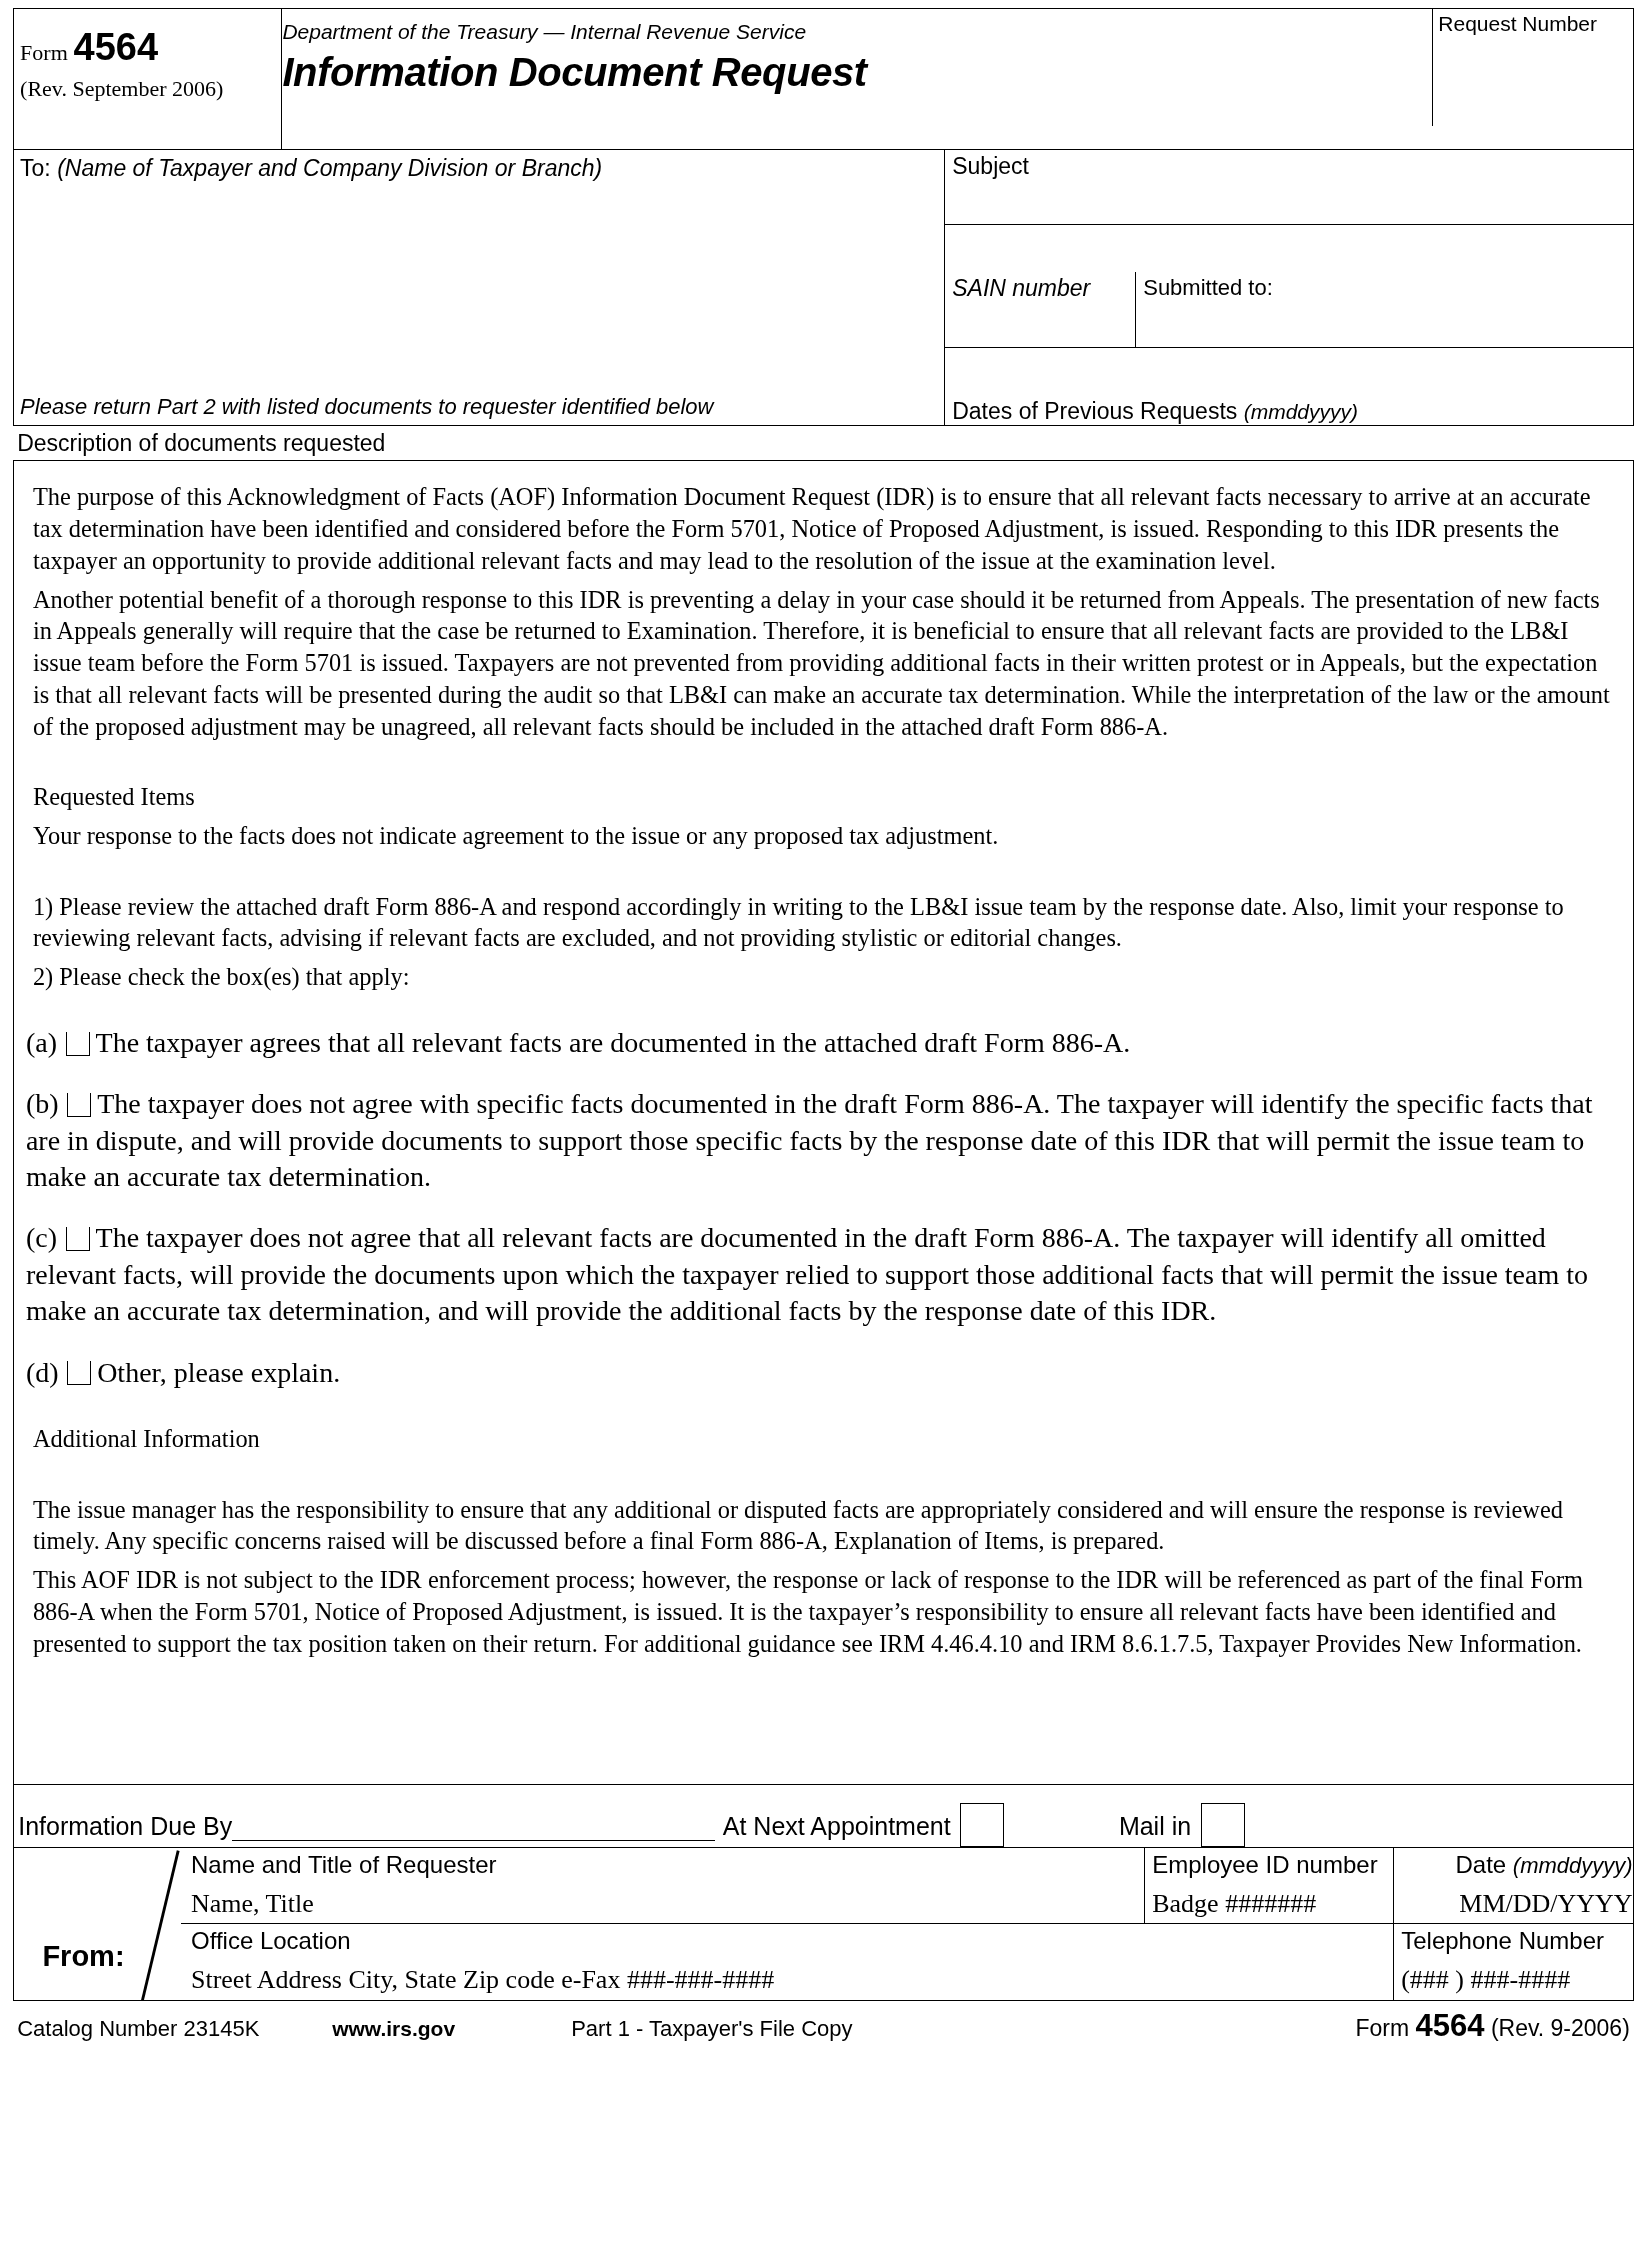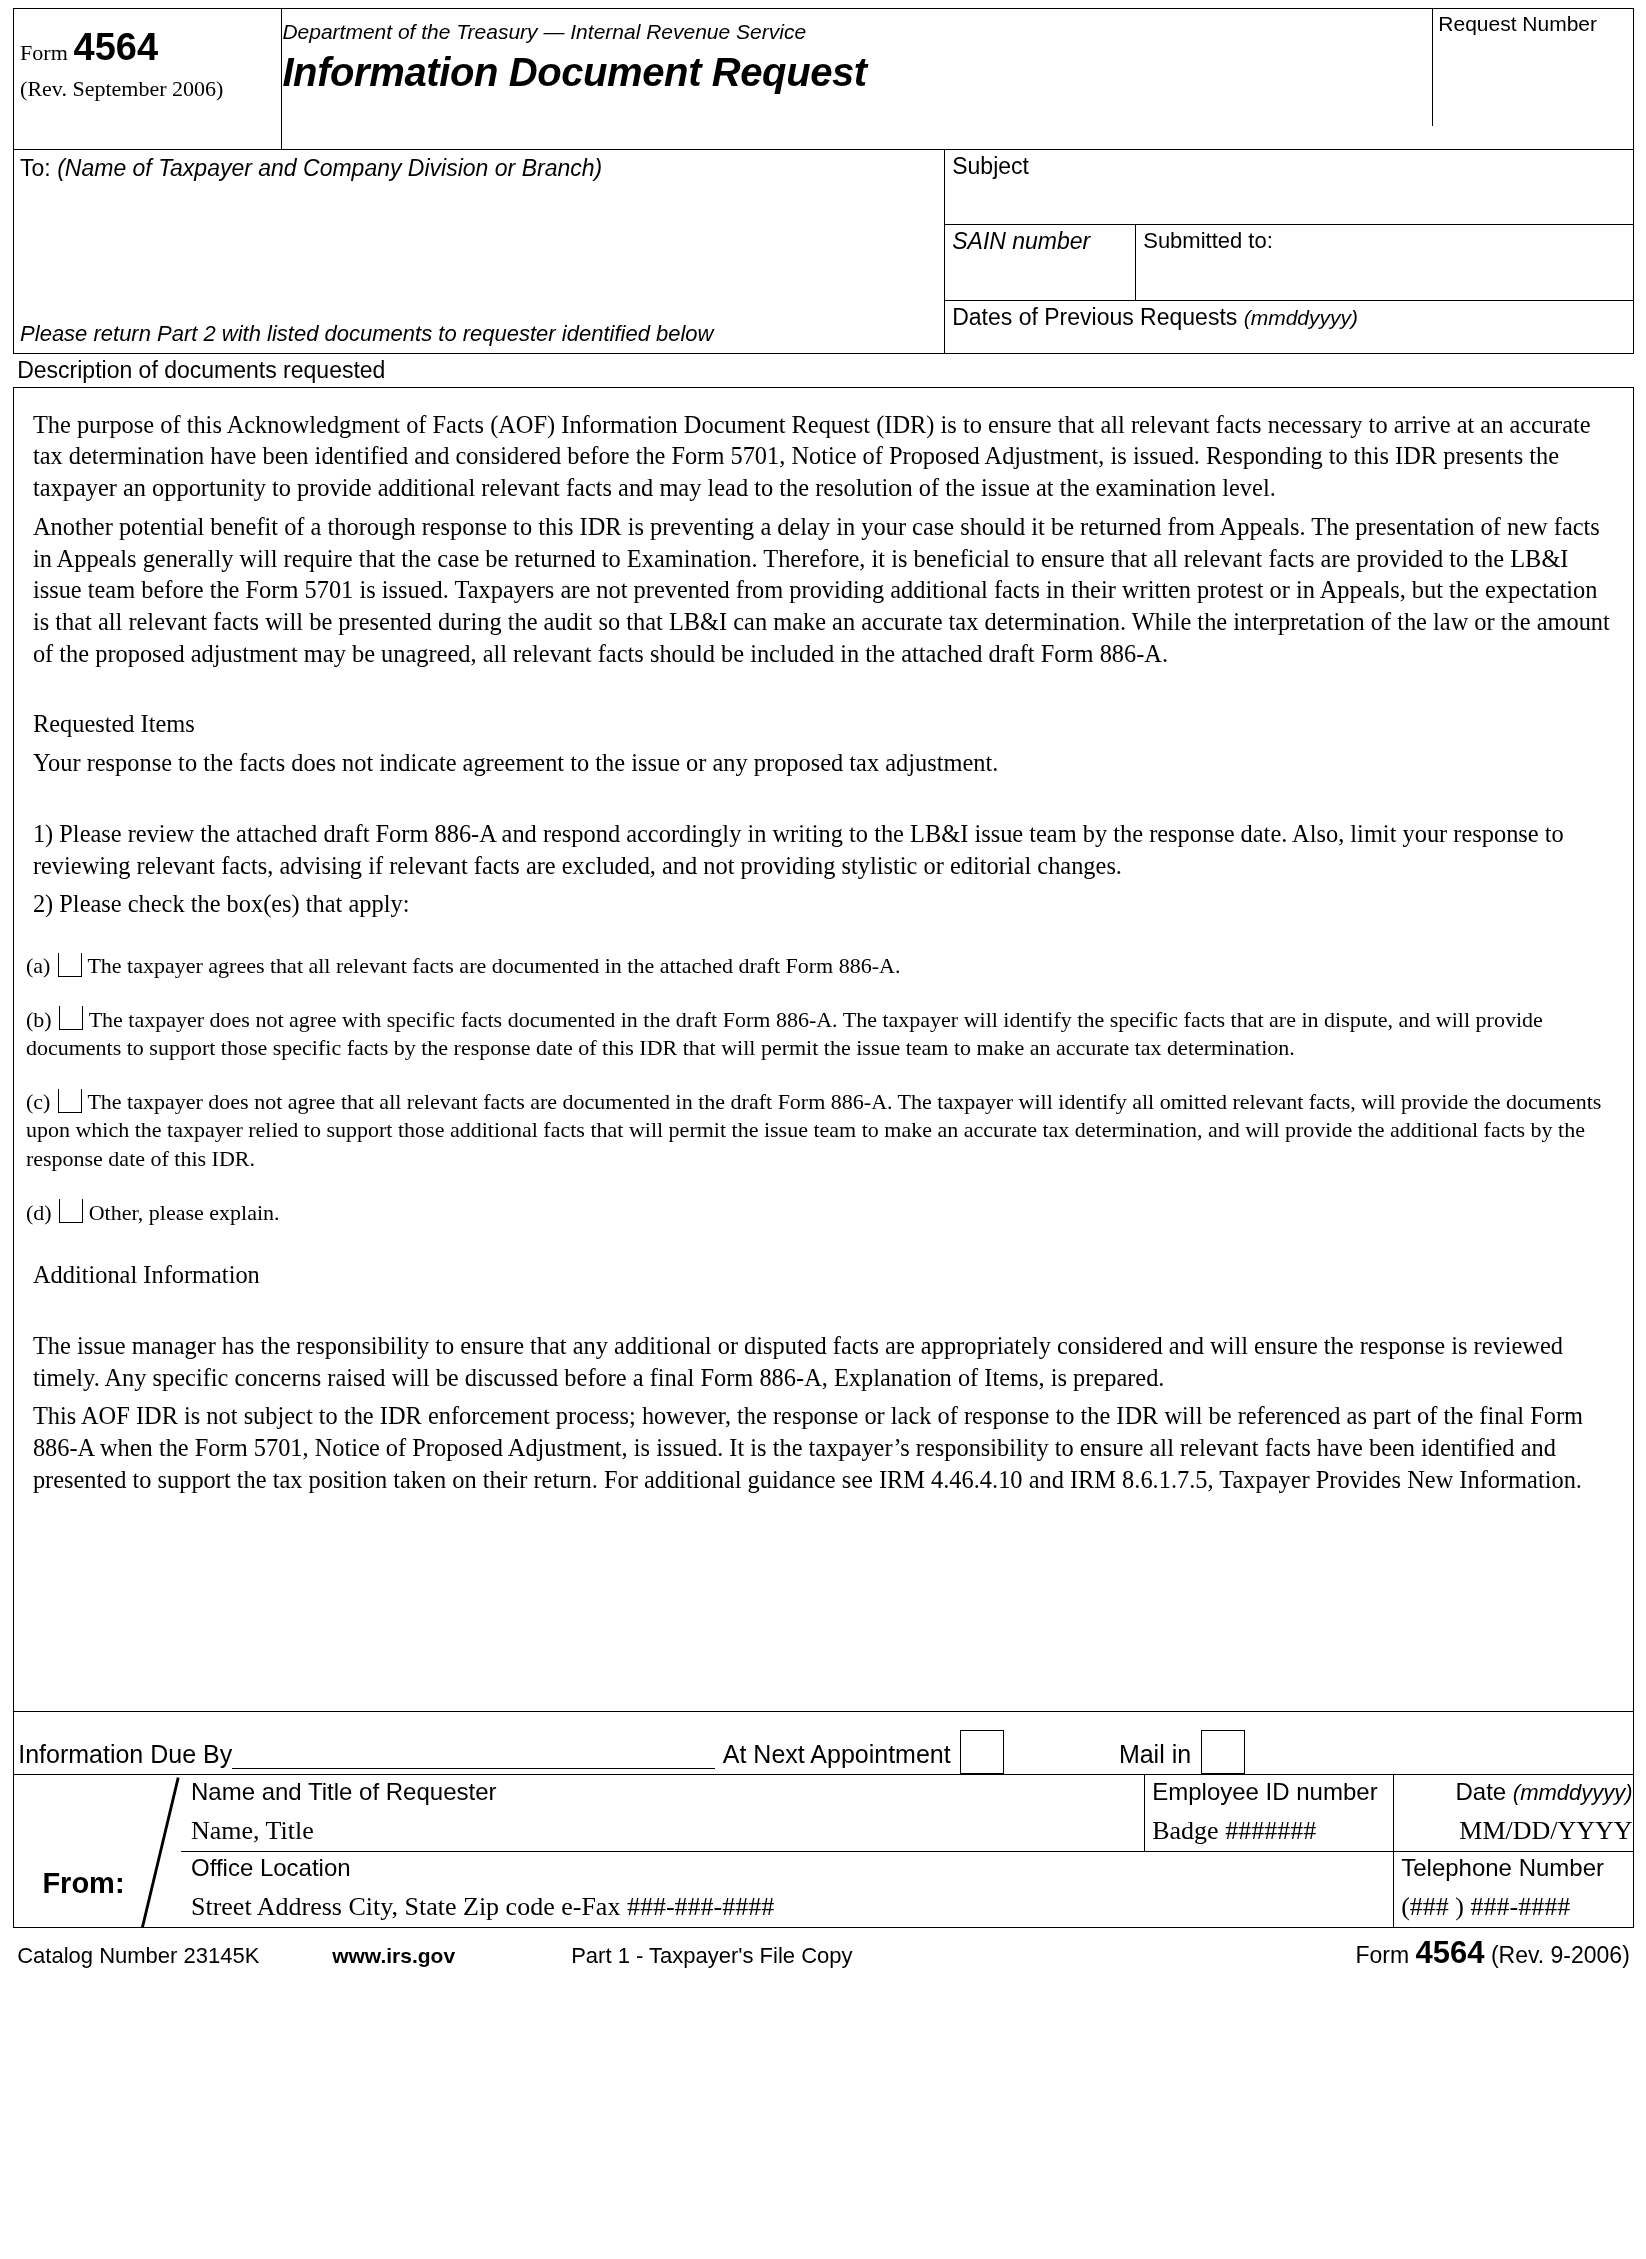--- a/index.html
+++ b/index.html
@@ -103,20 +103,21 @@
     bottom: 5.7px;
     font-family: "Liberation Sans", sans-serif;
     font-style: italic;
     font-size: 22px;
   }
   .to-right {
     width: 688px;
     box-sizing: border-box;
     display: flex;
     flex-direction: column;
+    gap: 47px;
   }
   .subject-cell {
     height: 75px;
     border-bottom: 1.9px solid #000;
     box-sizing: border-box;
     padding: 3.8px 0 0 7.6px;
     font-family: "Liberation Sans", sans-serif;
     font-size: 23px;
   }
   .sain-row {
@@ -162,21 +163,21 @@
   }
   .p {
     font-size: 24.4px;
     line-height: 1.30;
     text-align: left;
     margin: 7px;
   }
   .p + .p { margin-top: 0px; }
   .gap { height: 25px; }
   .checkline {
-    font-size: 22px;
+    font-size: 28px;
     line-height: 1.30;
     margin: 0;
   }
   .cbox {
     display: inline-block;
     width: 24px;
     height: 24px;
     border: 1.9px solid #000;
     border-top: none;
     vertical-align: -3.8px;

